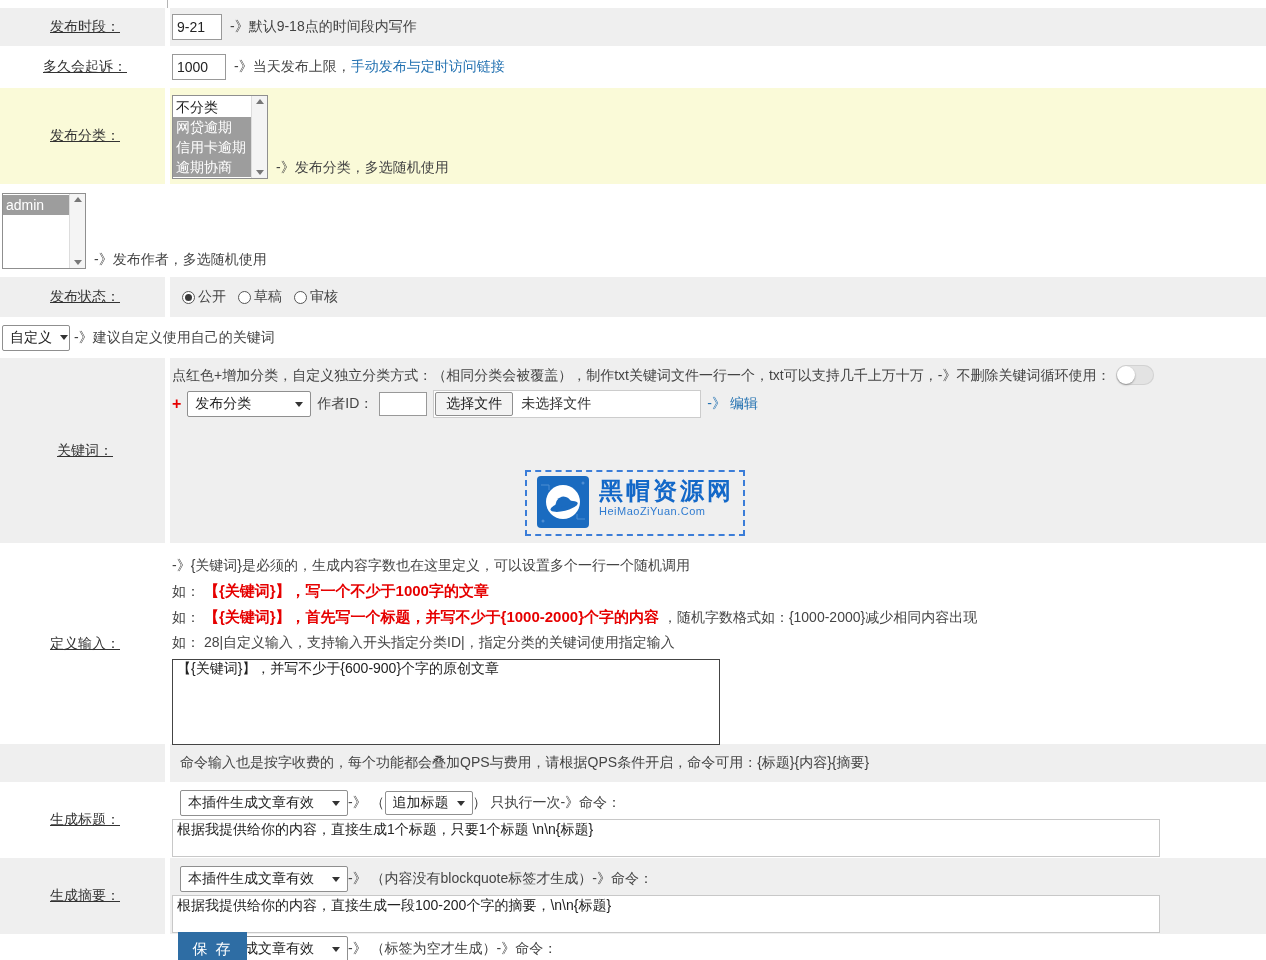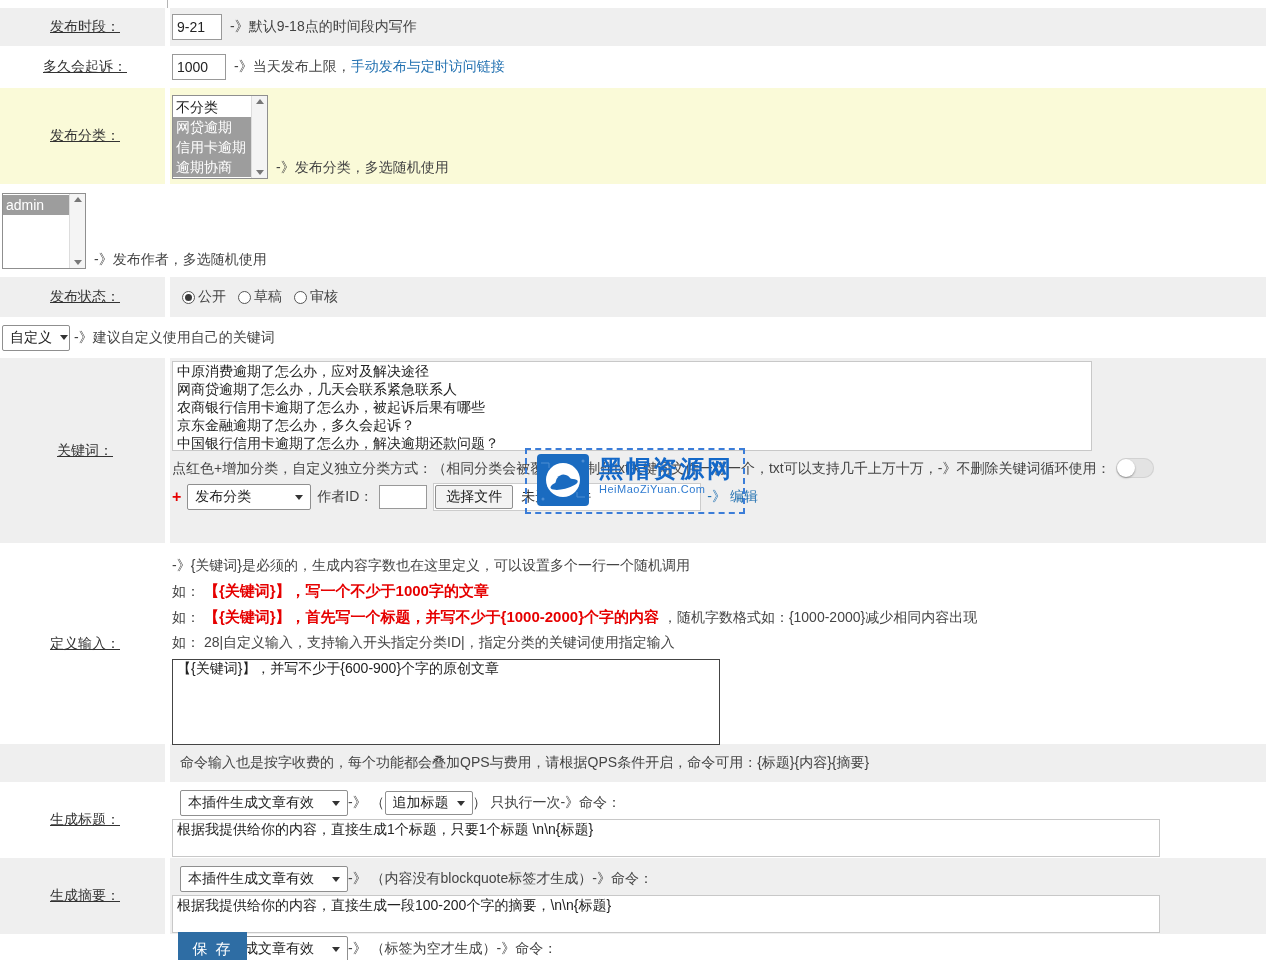--- a/index.html
+++ b/index.html
@@ -84,21 +84,21 @@
   .red { color:#e60000; font-weight:bold; font-size:15px; }
 
   .gen-ct { padding-top:8px; }
   .gen-line { display:flex; align-items:center; height:26px; white-space:nowrap;padding-left:8px; }
 
   .save-btn { position:absolute; left:178px; top:932px; width:69px; height:34px; background:#2e6da4; color:#fff;
     border:none; font-family:inherit; font-size:15px; letter-spacing:2px; display:flex; align-items:center;
     justify-content:center; z-index:6; cursor:pointer; }
 
   
-  .watermark { position:absolute; left:525px; top:448px; width:220px; height:66px; border:2px dashed #3b7dd8;
+  .watermark { position:absolute; left:525px; top:470px; width:220px; height:66px; border:2px dashed #3b7dd8;
     display:flex; align-items:flex-start; z-index:9; }
   .wm-logo { width:52px; height:52px; margin:4px 0 0 10px; flex:none; }
   .wm-text { margin-left:10px; margin-top:6px; overflow:visible; }
   .wm-title { font-size:24px; font-weight:bold; color:#1368c8; letter-spacing:3px; line-height:26px; white-space:nowrap; }
   .wm-sub { font-size:11px; color:#2f7bd0; letter-spacing:0.5px; margin-top:1px; white-space:nowrap; }
 </style>
 </head>
 <body>
 
 <div class="top-strip">
@@ -180,25 +180,20 @@
       <span>自定义</span>
       <span class="chev"></span>
     </div>
     <span class="arrow-note" style="margin-left:4px;">-》建议自定义使用自己的关键词</span>
   </div>
 </div>
 
 <div class="row r-kw gray">
   <div class="lbl">关键词：</div>
   <div class="ct">
-    <textarea class="ta ta-kw" style="">中原消费逾期了怎么办，应对及解决途径
-网商贷逾期了怎么办，几天会联系紧急联系人
-农商银行信用卡逾期了怎么办，被起诉后果有哪些
-京东金融逾期了怎么办，多久会起诉？
-中国银行信用卡逾期了怎么办，解决逾期还款问题？</textarea>
     <div class="kw-line2">
       <span>点红色+增加分类，自定义独立分类方式：（相同分类会被覆盖），制作txt关键词文件一行一个，txt可以支持几千上万十万，-》不删除关键词循环使用：</span>
       <span class="toggle"></span>
     </div>
     <div class="kw-line3">
       <span class="plus">+</span>
       <div class="sel-box sel-cat2">
         <span>发布分类</span>
         <span class="chev"></span>
       </div>

